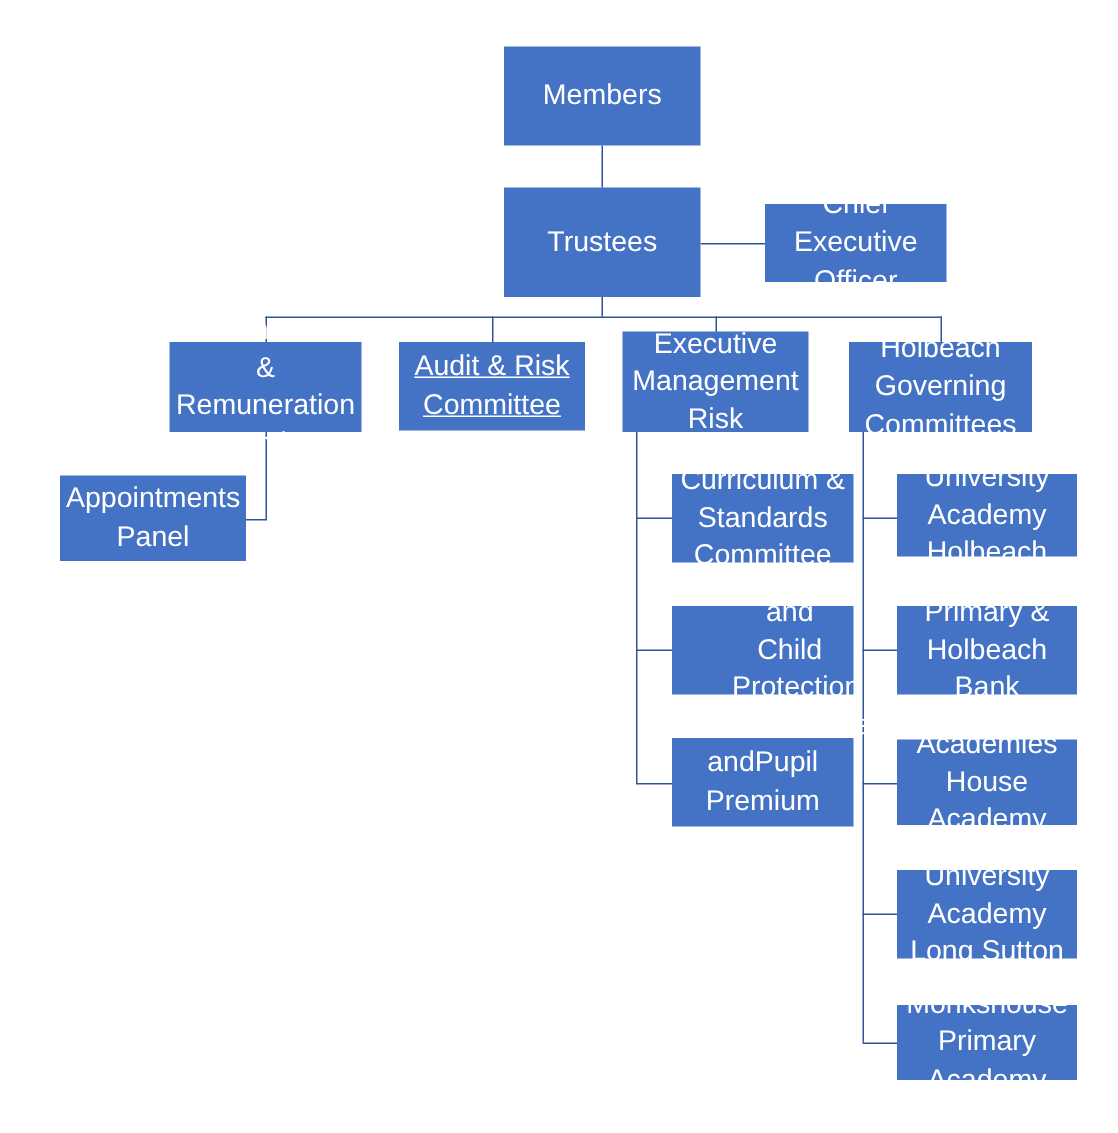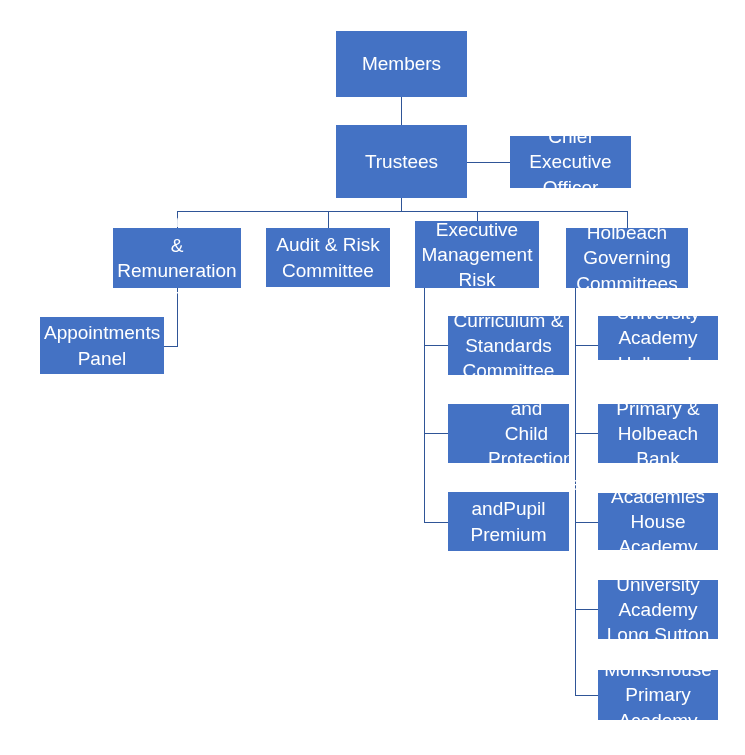--- a/index.html
+++ b/index.html
@@ -85,21 +85,21 @@
   </div>
 
   <div class="node" style="left:510px; top:136px; width:121px; height:52px;">
     <span class="node-label">Chief Executive Officer</span>
   </div>
 
   <div class="node" style="left:113px; top:228px; width:128px; height:60px;">
     <span class="node-label">Nominations &amp; Remuneration Committee</span>
   </div>
 
-  <div class="node" style="left:266px; top:228px; width:124px; height:59px;">
+  <div class="node" style="left:266px; top:228px; width:124px; height:59px;text-decoration:underline;">
     <span class="node-label">Audit &amp; Risk Committee</span>
   </div>
 
   <div class="node" style="left:415px; top:221px; width:124px; height:67px;">
     <span class="node-label">Executive Management Risk</span>
   </div>
 
   <div class="node" style="left:566px; top:228px; width:122px; height:60px;">
     <span class="node-label">Holbeach Governing Committees</span>
   </div>
@@ -113,21 +113,21 @@
   </div>
 
   <div class="node" style="left:448px; top:404px; width:121px; height:59px;padding-left:40px;">
     <span class="node-label">Safeguarding and Child Protection Committee</span>
   </div>
 
   <div class="node" style="left:448px; top:492px; width:121px; height:59px;">
     <span class="node-label">SEND andPupil Premium Committee</span>
   </div>
 
-  <div class="node" style="left:598px; top:316px; width:120px; height:44px;">
+  <div class="node" style="left:598px; top:316px; width:120px; height:55px;">
     <span class="node-label">University Academy Holbeach</span>
   </div>
 
   <div class="node" style="left:598px; top:404px; width:120px; height:59px;">
     <span class="node-label">Holbeach Primary &amp; Holbeach Bank Academies</span>
   </div>
 
   <div class="node" style="left:598px; top:493px; width:120px; height:57px;">
     <span class="node-label">Academies House Academy</span>
   </div>

